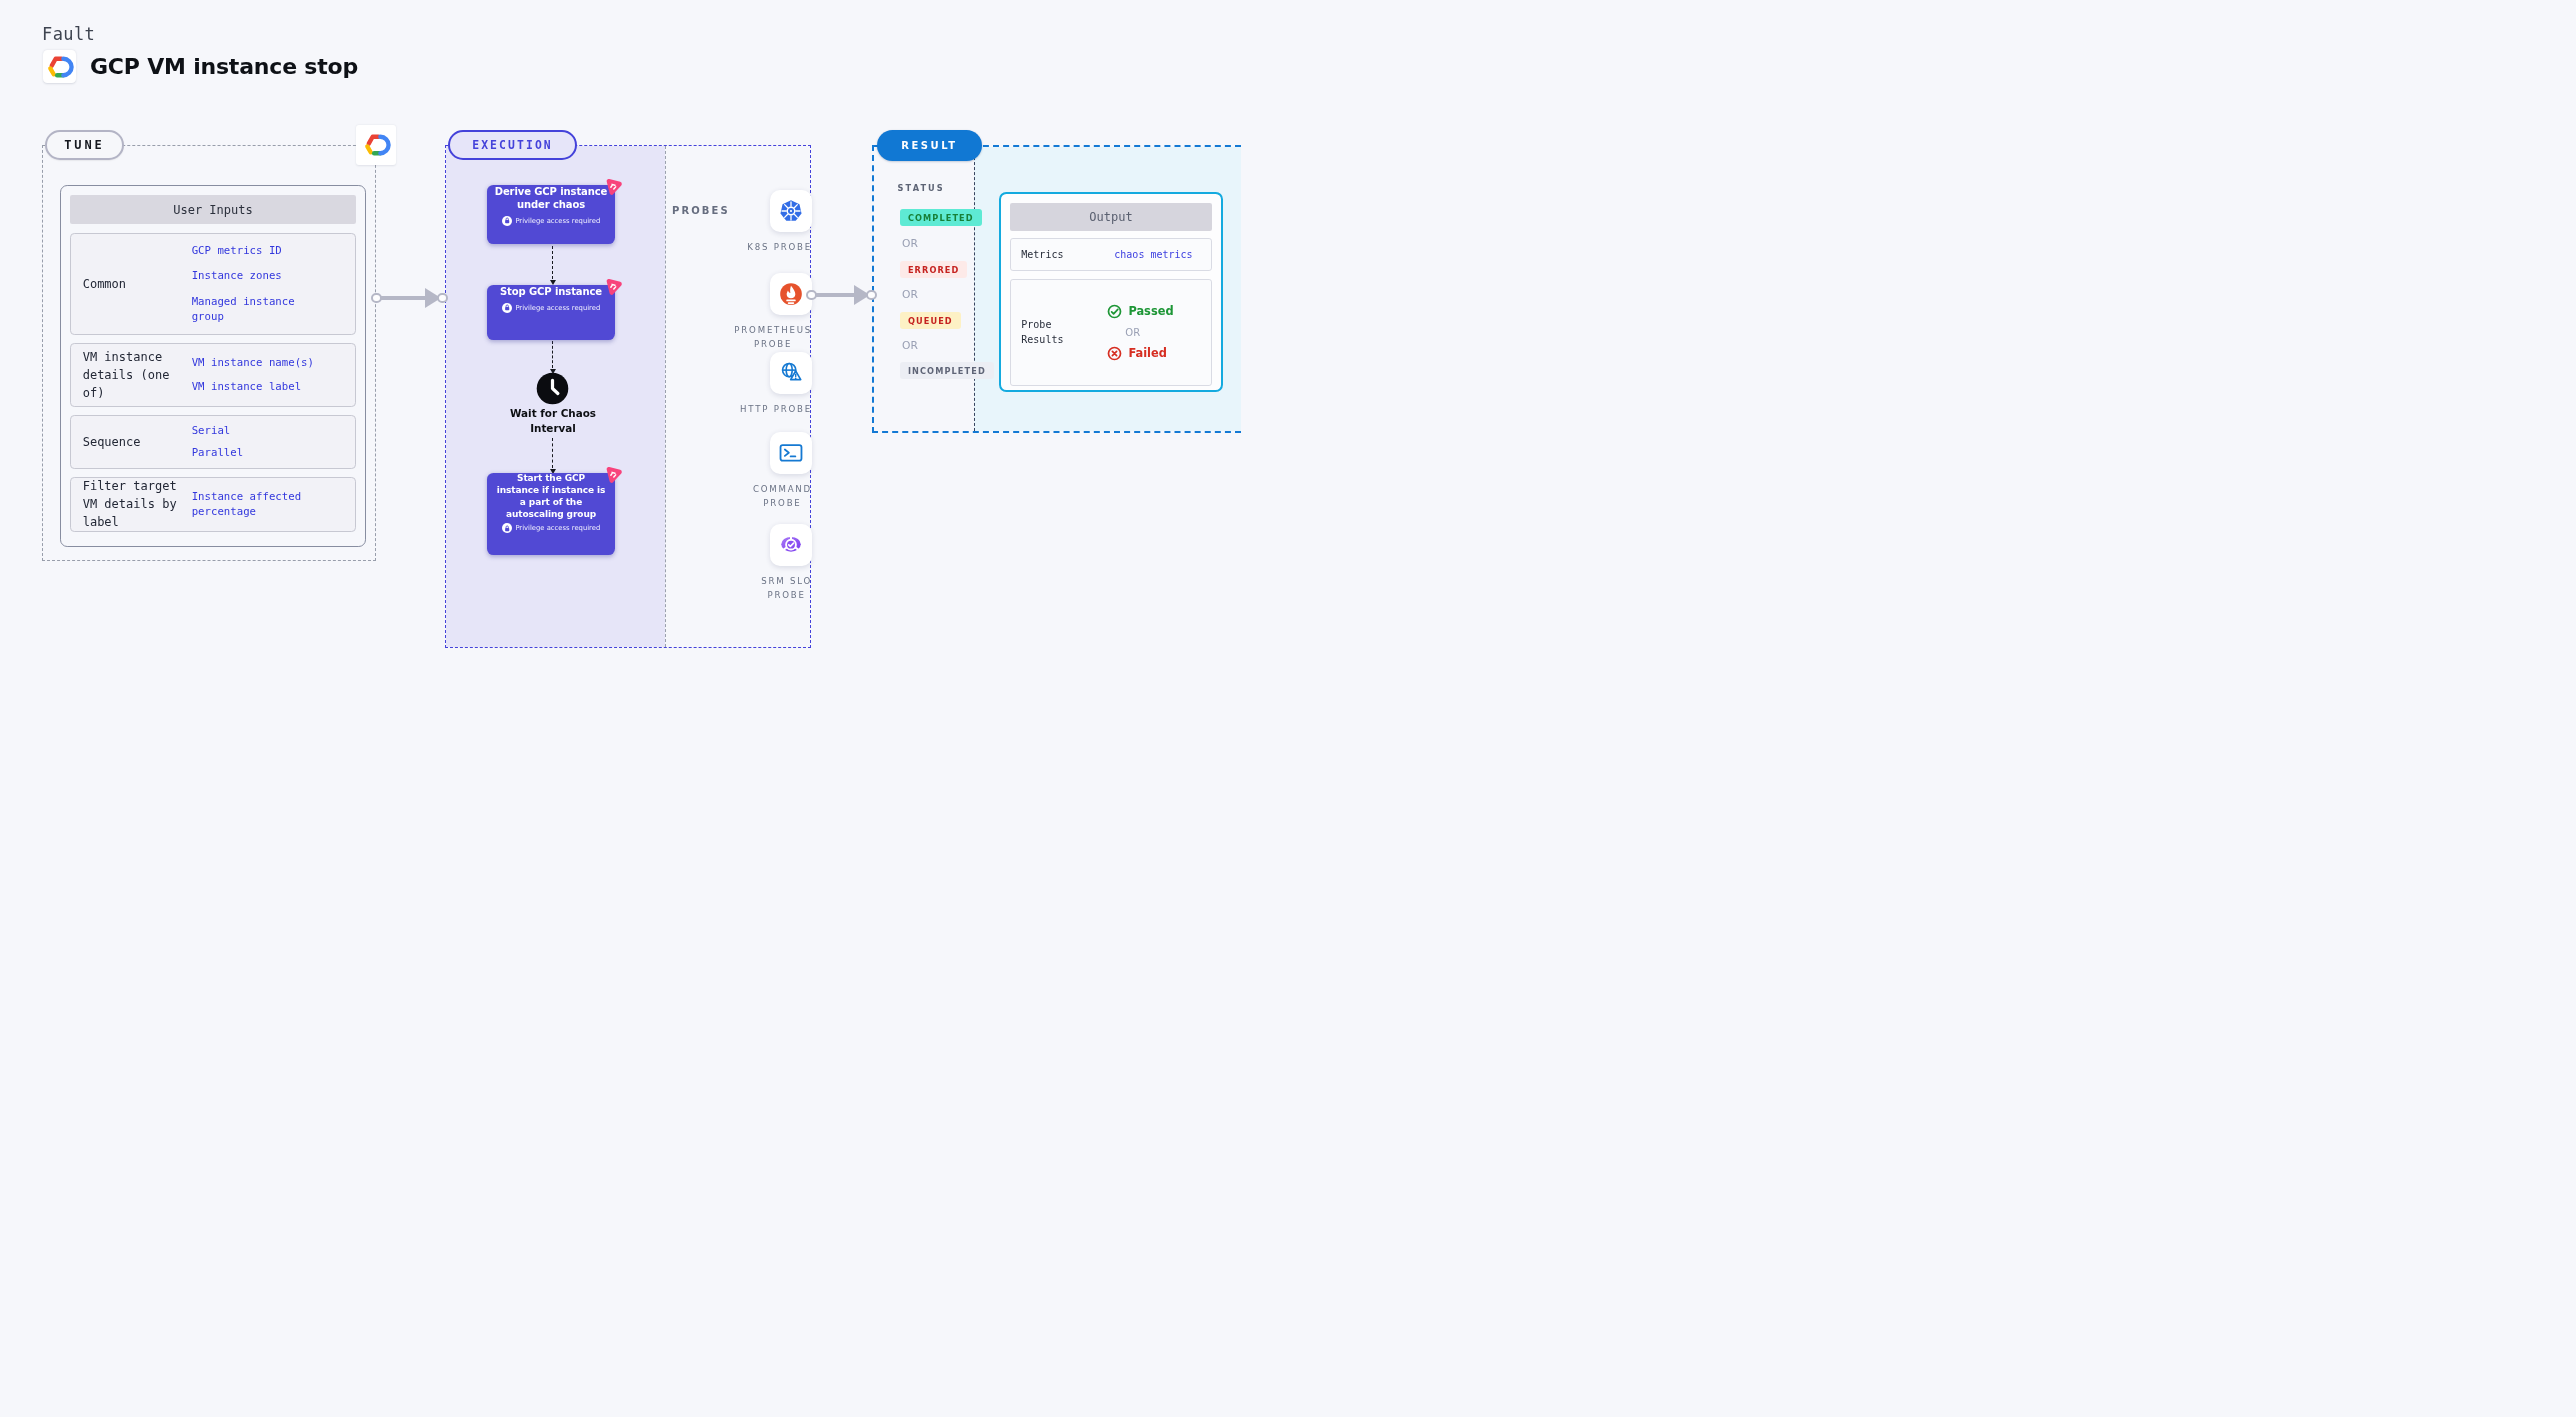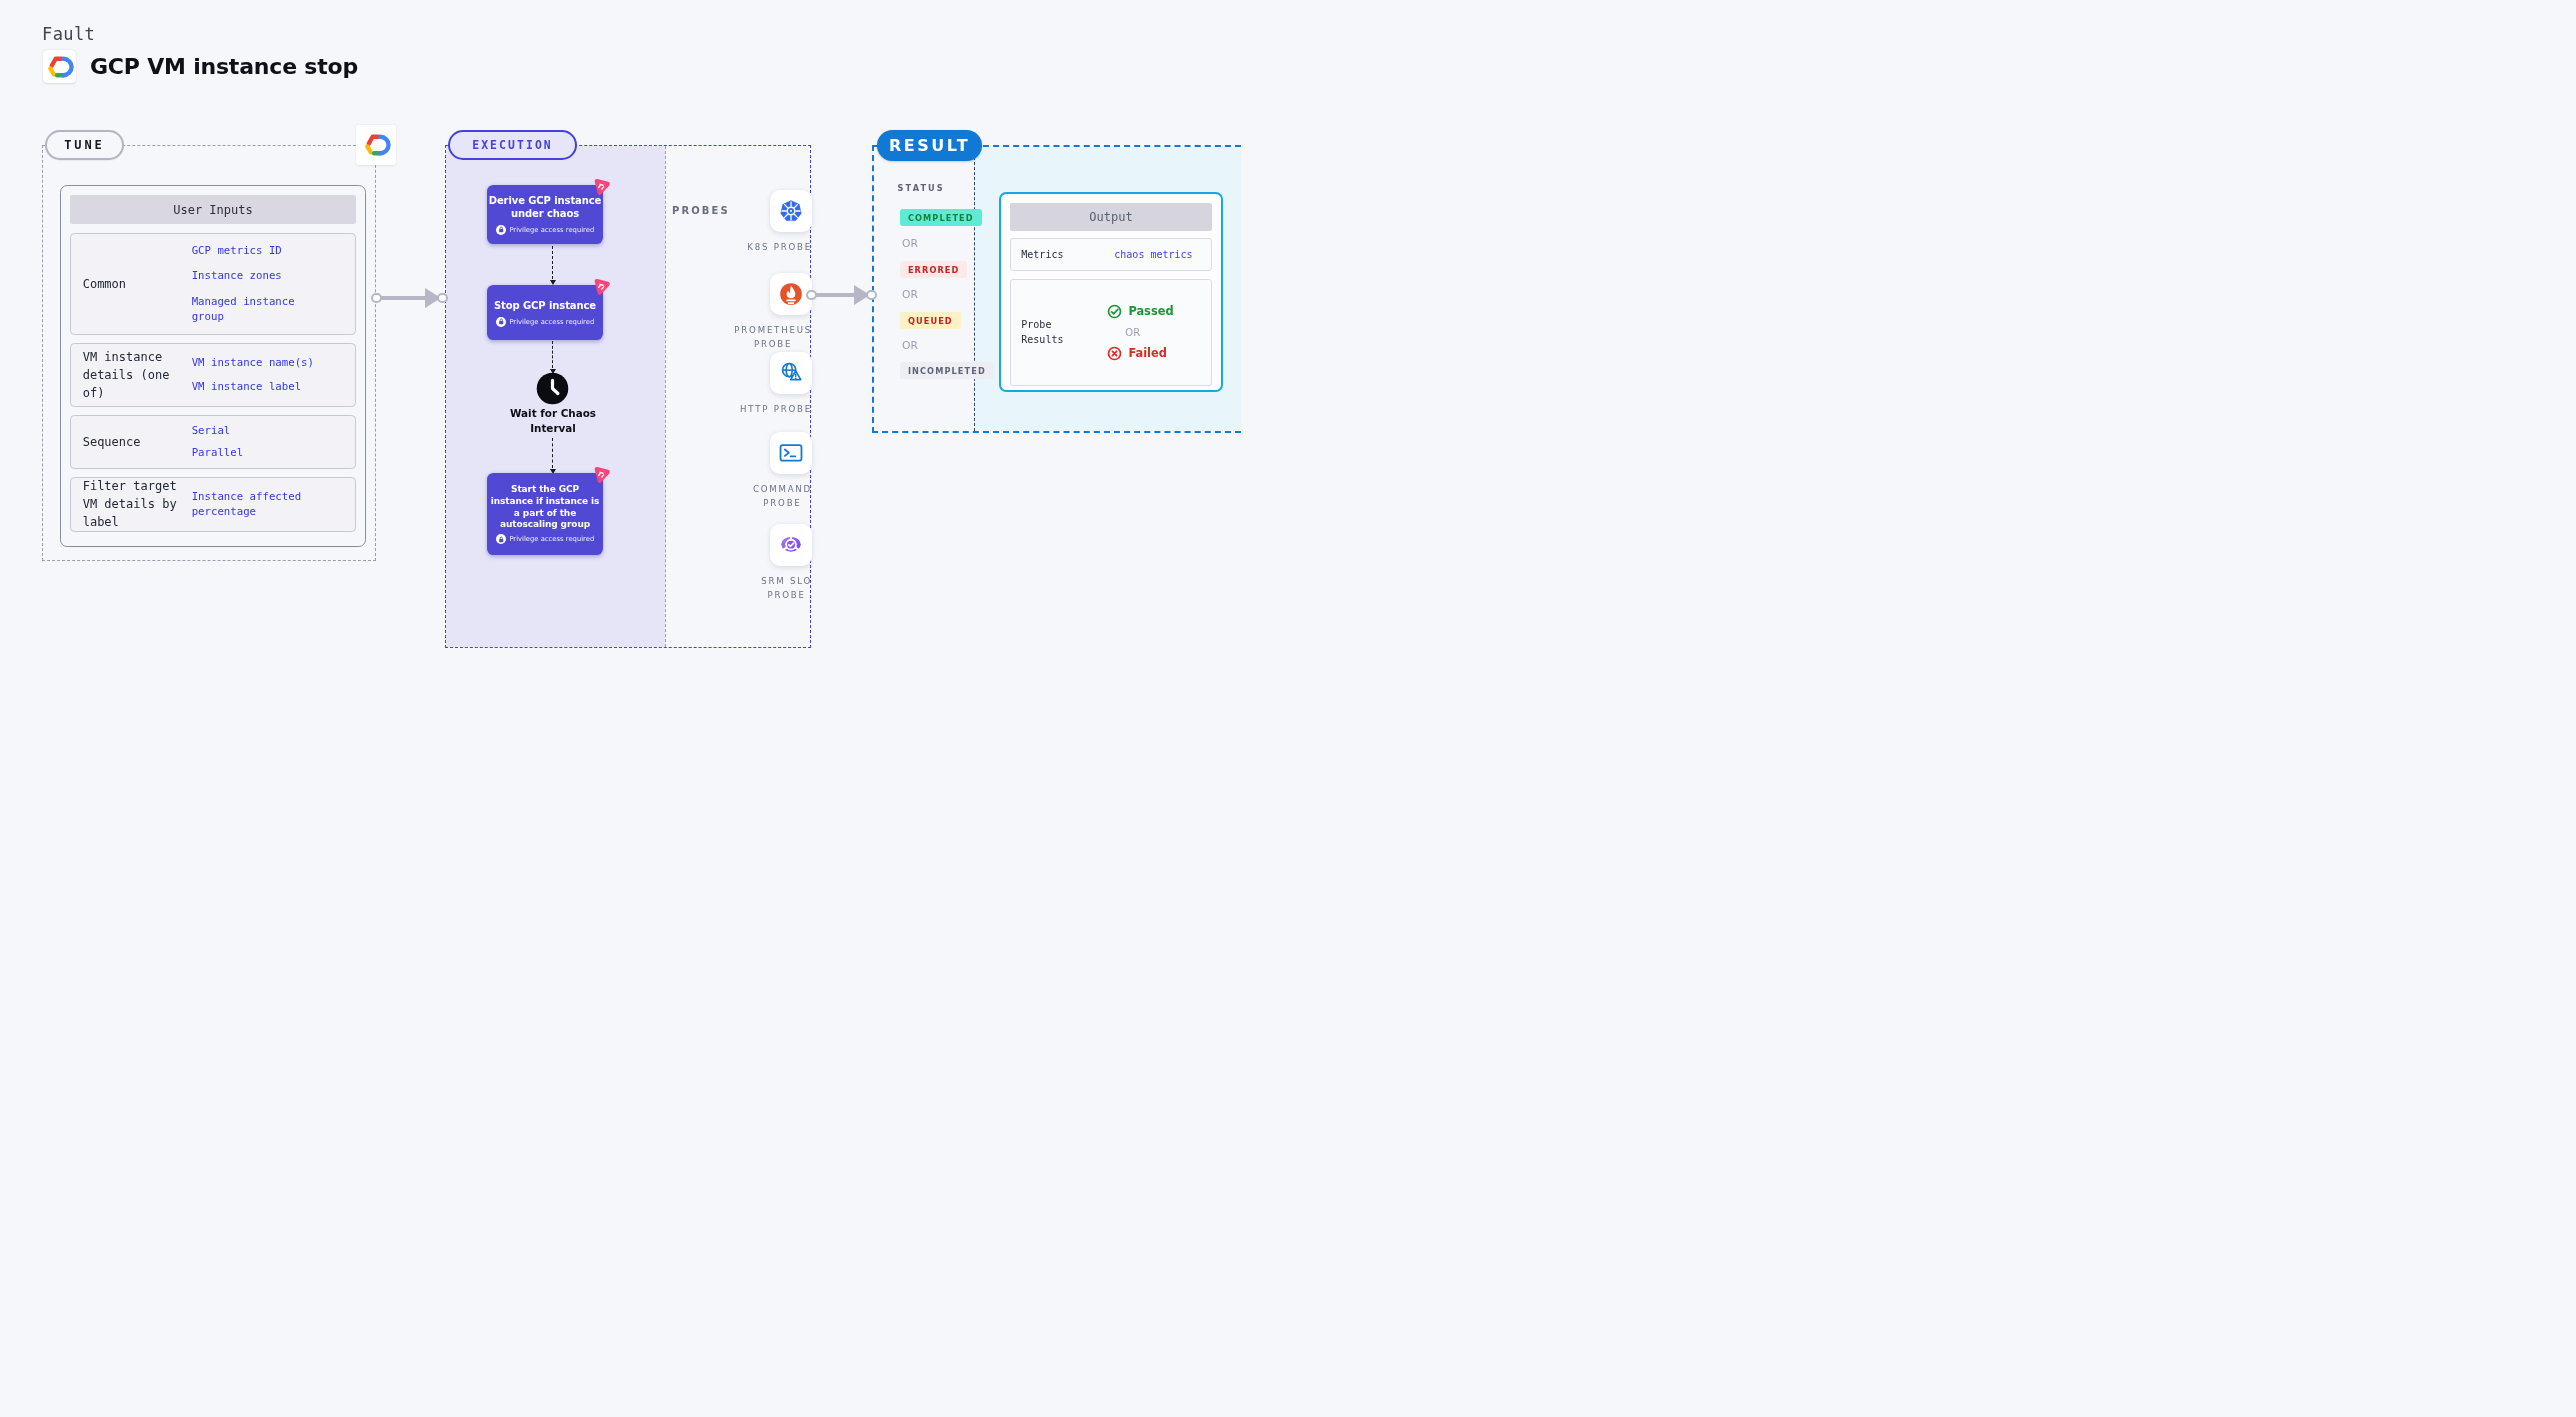--- a/index.html
+++ b/index.html
@@ -23,21 +23,21 @@
   
   .pill { position:absolute; display:flex; align-items:center; justify-content:center;
           border-radius:15.7px; font-weight:bold; z-index:6; }
   .pill-tune { left:45px; top:130px; width:79px; height:30px; background:#f6f7fa;
                border:2.1px solid #b3b4c5; color:#15181f; font-size:12px; letter-spacing:2.9px;
                font-family:"DejaVu Sans Mono",monospace; box-shadow:0 0.7px 1.4px rgba(0,0,0,.08); }
   .pill-exec { left:448px; top:130px; width:129px; height:30px; background:#e6e5f9;
                border:2.1px solid #4442da; color:#4442da; font-size:11.4px; letter-spacing:2.1px;
                font-family:"DejaVu Sans Mono",monospace; }
   .pill-result { left:877px; top:130px; width:105px; height:31px; background:#1178d3;
-                 color:#fff; font-size:16px; letter-spacing:2.5px; box-shadow:0 0.7px 2.1px rgba(0,40,90,.25); }
+                 color:#fff; font-size:10px; letter-spacing:2.5px; box-shadow:0 0.7px 2.1px rgba(0,40,90,.25); }
 
   
   .tune-box { left:42px; top:145px; width:334px; height:416px; border:1.4px dashed #989eab; }
   .gcp-corner { left:356px; top:125px; width:40px; height:40px; background:#fff; border-radius:2.9px;
                 display:flex; align-items:center; justify-content:center; z-index:6;
                 box-shadow:0 0.7px 2.1px rgba(30,40,70,.10); }
   .ui-card { left:60px; top:185px; width:306px; height:362px; border:1.4px solid #878da0;
              border-radius:7.2px; padding:9.3px; }
   .ui-header { height:29px; background:#d9d8e0; border-radius:2.1px; display:flex; align-items:center;
                justify-content:center; font-size:12px; color:#2b303c; margin-bottom:8.6px; }
@@ -59,22 +59,22 @@
   .connector .shaft { flex:1; height:4.3px; background:#b5b7c6; margin:0 -2.1px; }
   .connector .head { width:0; height:0; border-left:16.5px solid #b5b7c6;
                      border-top:10px solid transparent; border-bottom:10px solid transparent;
                      flex:none; margin-right:-3.6px; }
 
   
   .exec-box { left:445px; top:145px; width:366px; height:503px; border:1.8px dashed #4442da; }
   .exec-fill { position:absolute; left:0; top:0; width:219px; height:100%; background:#e6e5f8; }
   .exec-divider { position:absolute; left:219px; top:0; width:0; height:100%;
                   border-left:1.4px dashed #9aa0ad; }
-  .step { position:absolute; left:41px; width:116px; background:#5149d4; border-radius:6.4px;
-          display:flex; flex-direction:column; align-items:center; justify-content:center;
+  .step { position:absolute; left:41px; width:128px; background:#5149d4; border-radius:6.4px;
+          display:flex; flex-direction:column; align-items:center; justify-content:flex-start;
           box-shadow:0 1.4px 4.3px rgba(60,60,150,.35); z-index:2; }
   .step-title { color:#fff; font-weight:bold; text-align:center; line-height:1.3; }
   .s1 { top:39px;  height:59px; }  .s1 .step-title { font-size:10px; letter-spacing:-0.1px; }
   .s2 { top:139px; height:55px; }  .s2 .step-title { font-size:10px; letter-spacing:-0.1px; }
   .s3 { top:327px; height:82px; } .s3 .step-title { font-size:9px; letter-spacing:-0.1px; line-height:1.32; }
   .priv { display:flex; align-items:center; gap:3.6px; margin-top:5px; }
   .s3 .priv { margin-top:2.9px; }
   .priv-text { color:#f2f2ff; font-size:6.8px; }
   .lock-wrap { width:10px; height:10px; background:#fff; border-radius:50%;
                display:flex; align-items:center; justify-content:center; }

